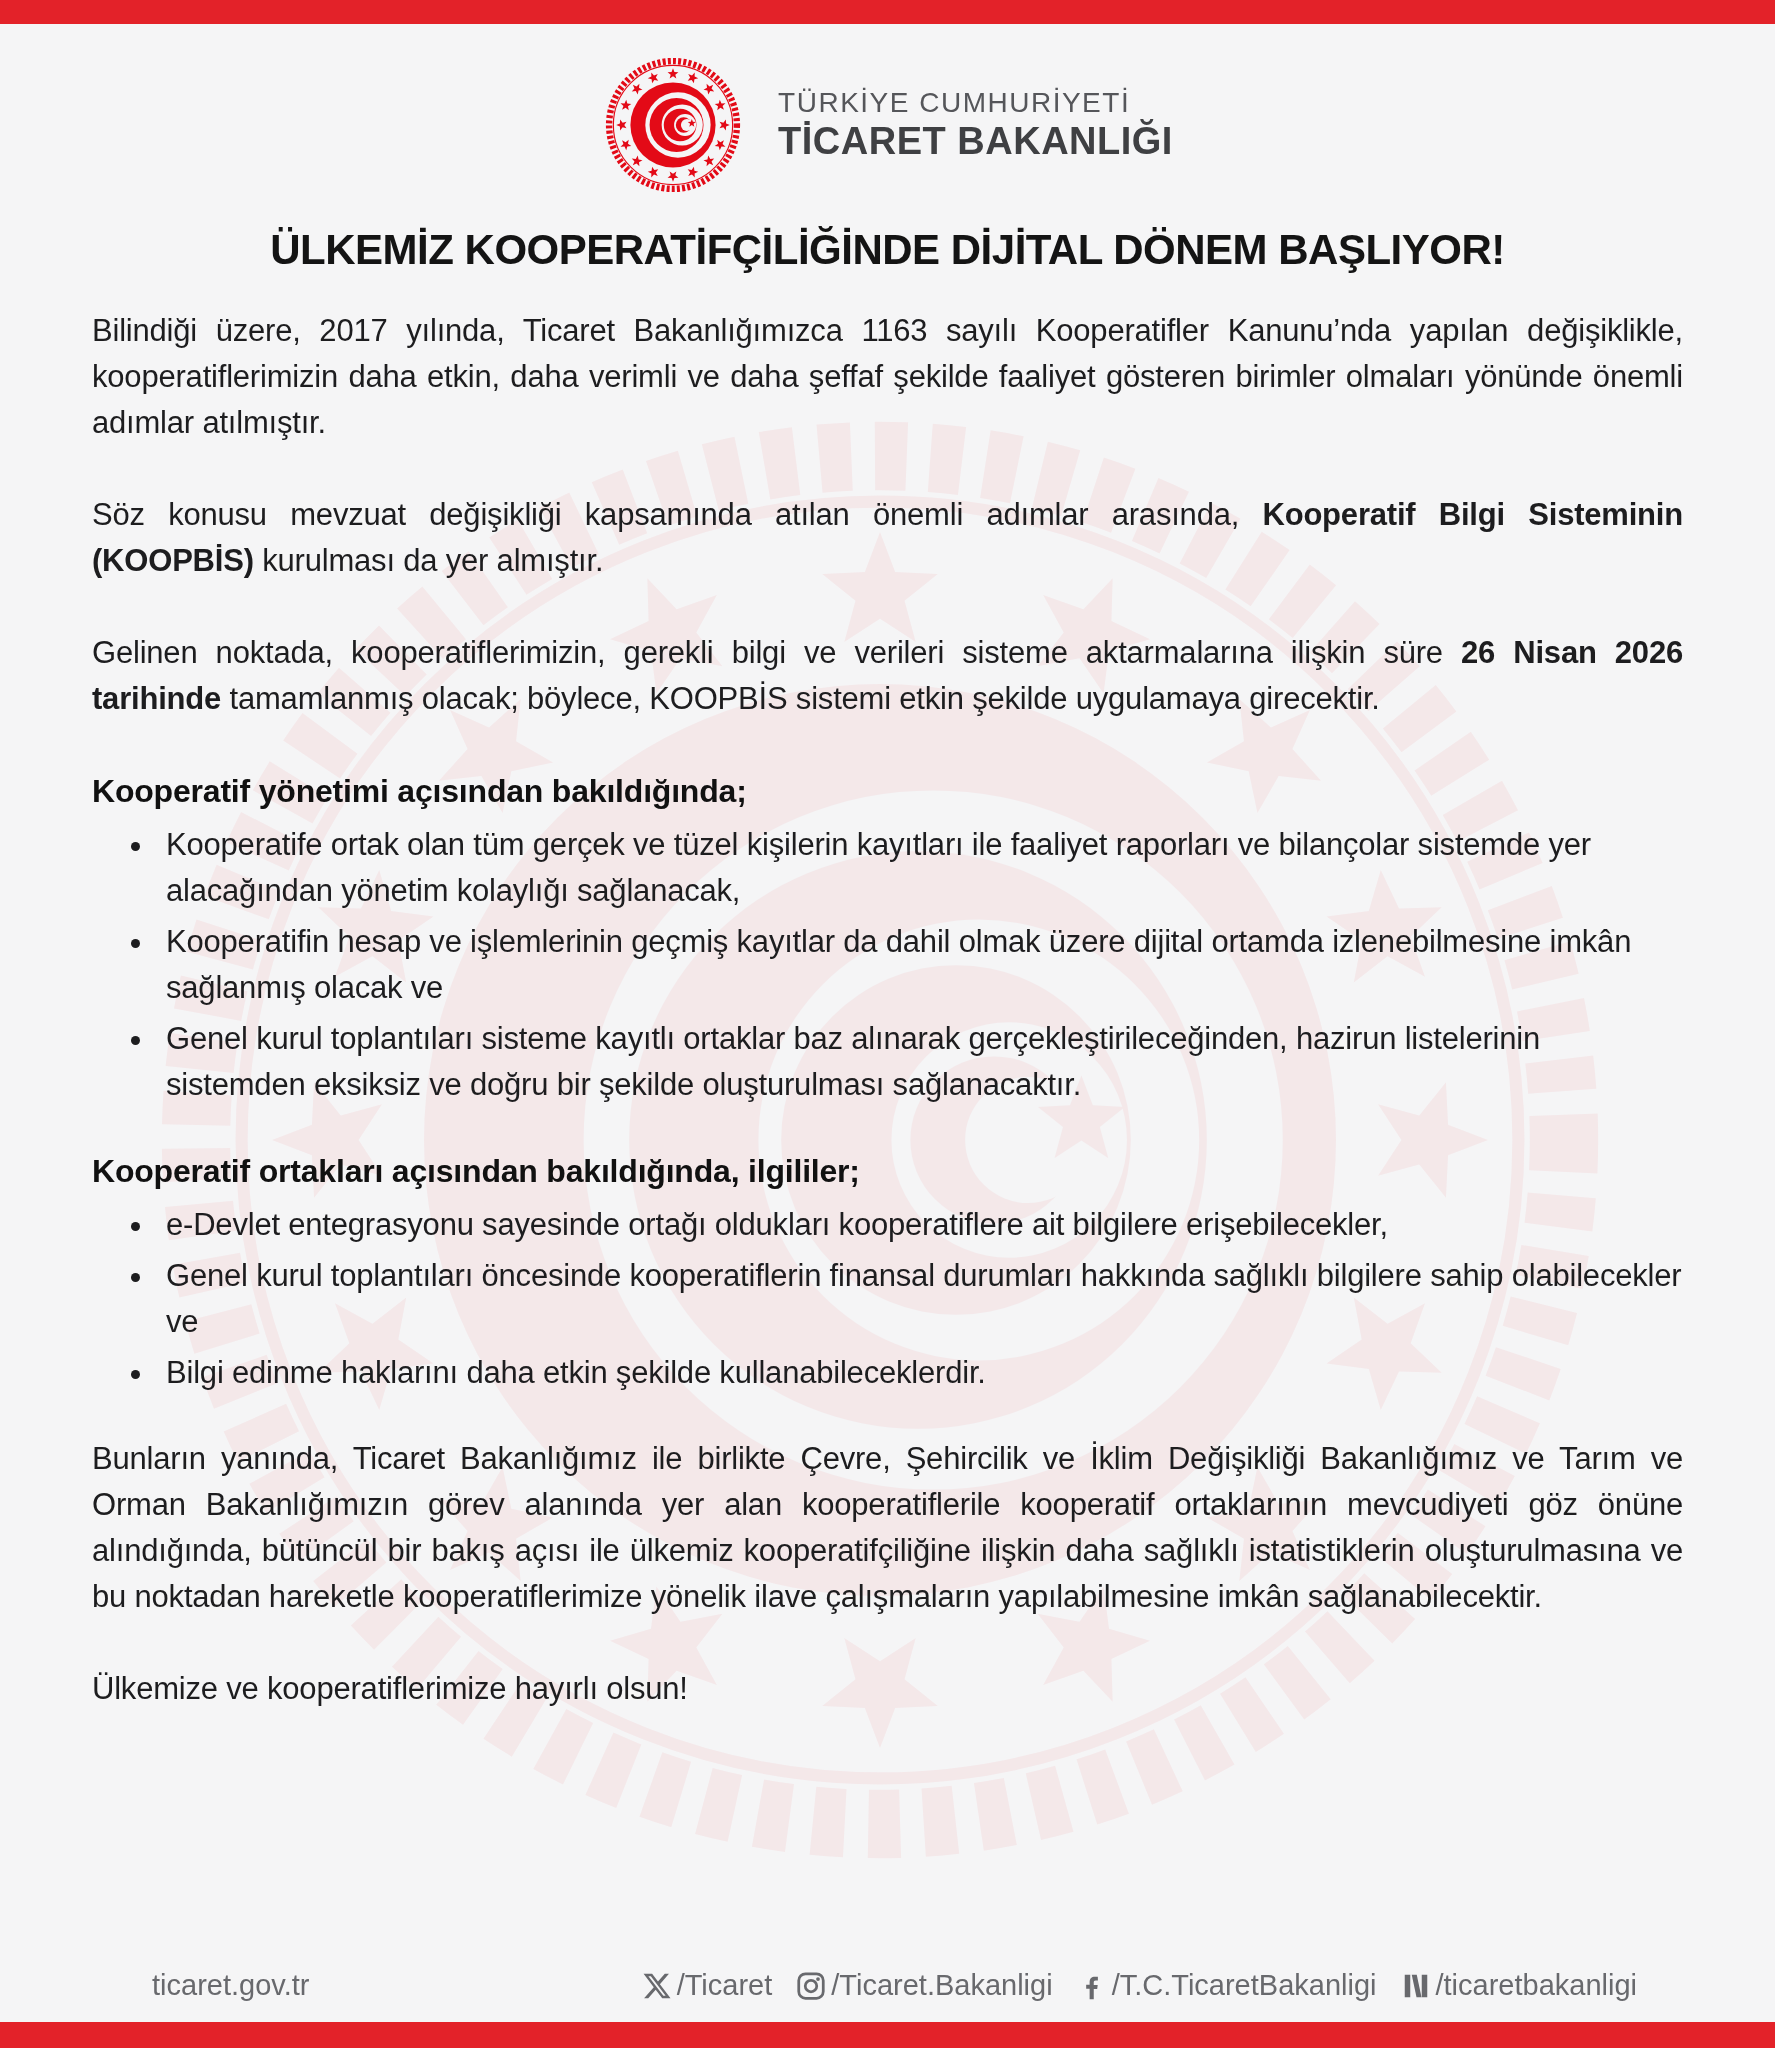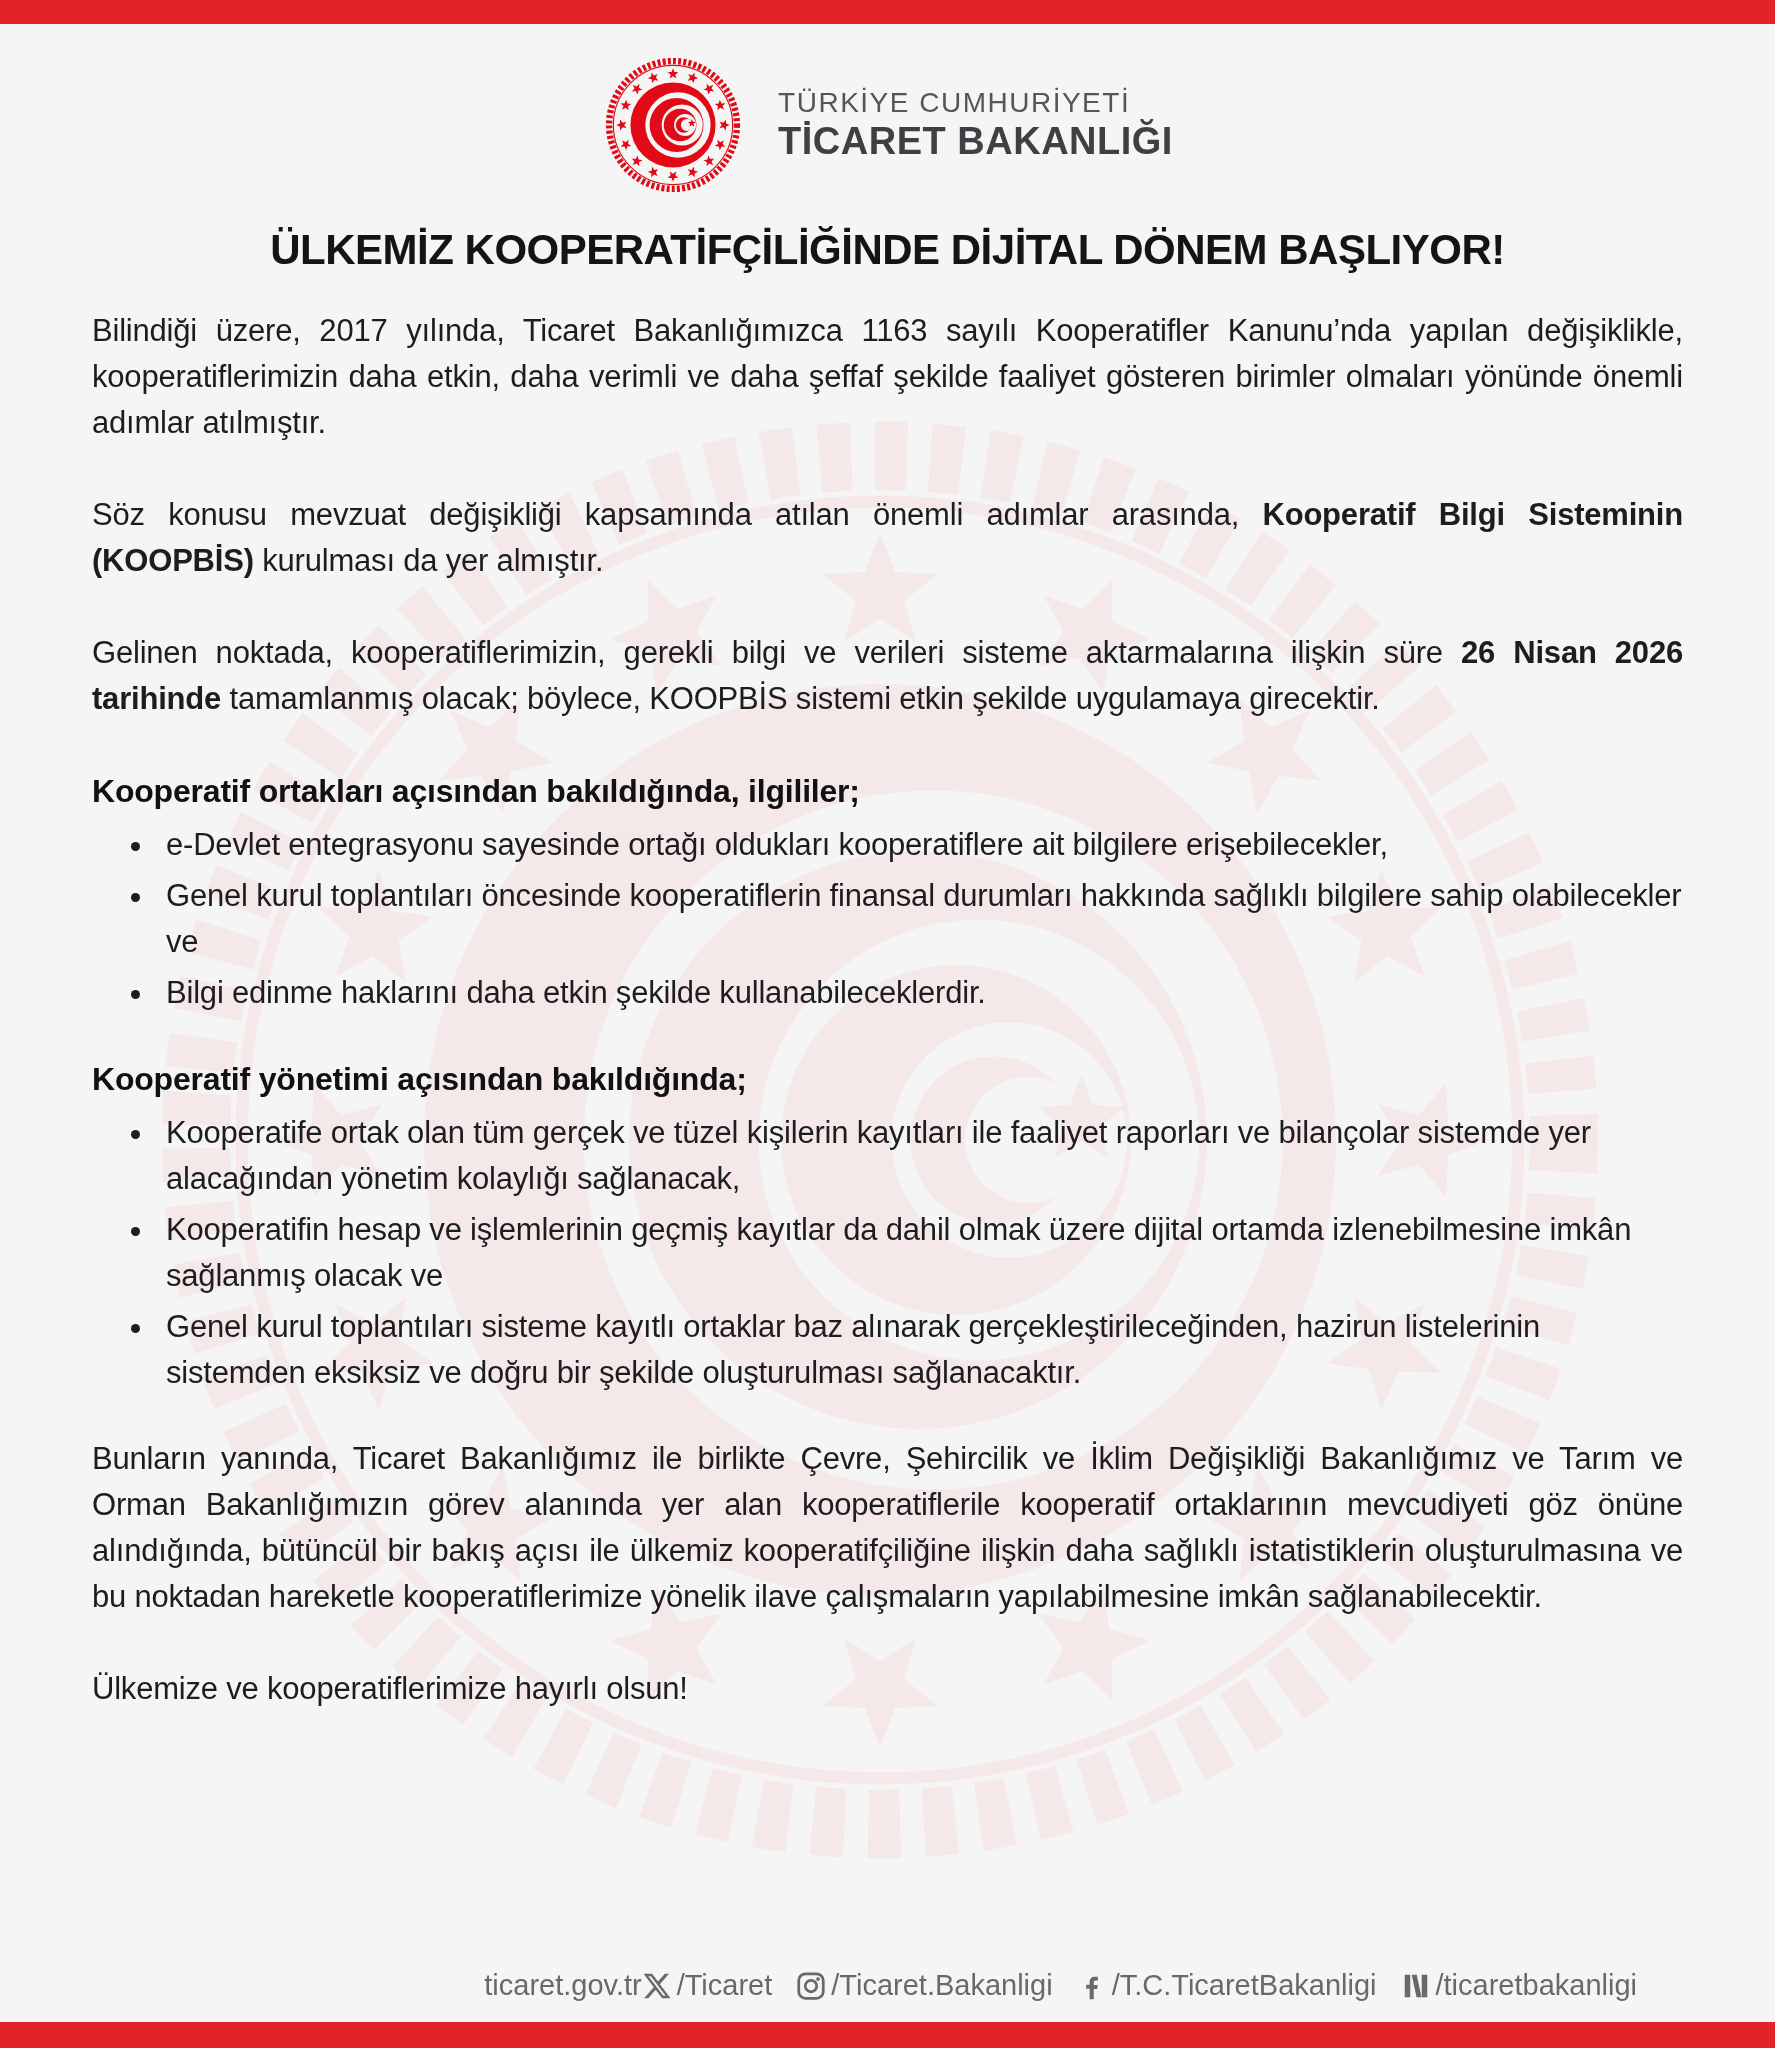--- a/index.html
+++ b/index.html
@@ -33,21 +33,21 @@
   .doc{margin:34px 92px 0 92px;font-size:31px;line-height:46px;letter-spacing:-0.2px;}
   .para{text-align:justify;margin:0 0 46px 0;}
   .para:last-child{margin-bottom:0;}
   .para b, .sec-heading{font-weight:700;}
   .sec{margin:0 0 40px 0;}
   .sec-heading{font-size:32px;margin:0 0 8px 0;color:#111;}
   ul.bullets{margin:0;padding:0 0 0 64px;}
   ul.bullets li{padding-left:10px;margin:0 0 5px 0;text-align:left;}
   .closing{margin:0;}
   footer{
-    margin-top:auto;display:flex;align-items:center;justify-content:flex-end;
+    margin-top:auto;display:flex;align-items:center;justify-content:space-between;
     padding:0 138px 0 152px;margin-bottom:20px;
     color:#68696d;font-size:29px;
   }
   .socials{display:flex;align-items:center;gap:24px;}
   .social{display:flex;align-items:center;gap:5px;color:#68696d;text-decoration:none;}
   .social svg{width:30px;height:30px;display:block;}
   .website{color:#68696d;text-decoration:none;}
   .hidden-defs{position:absolute;width:0;height:0;overflow:hidden;}
 </style>
 </head>
@@ -111,34 +111,34 @@
   <div class="doc">
 
     <p class="para">Bilindiği üzere, 2017 yılında, Ticaret Bakanlığımızca 1163 sayılı Kooperatifler Kanunu’nda yapılan değişiklikle, kooperatiflerimizin daha etkin, daha verimli ve daha şeffaf şekilde faaliyet gösteren birimler olmaları yönünde önemli adımlar atılmıştır.</p>
 
     <p class="para"><span>Söz konusu mevzuat değişikliği kapsamında atılan önemli adımlar arasında, </span><b>Kooperatif Bilgi Sisteminin (KOOPBİS)</b><span> kurulması da yer almıştır.</span></p>
 
     <p class="para"><span>Gelinen noktada, kooperatiflerimizin, gerekli bilgi ve verileri sisteme aktarmalarına ilişkin süre </span><b>26 Nisan 2026 tarihinde</b><span> tamamlanmış olacak; böylece, KOOPBİS sistemi etkin şekilde uygulamaya girecektir.</span></p>
 
 
     <div class="sec">
+      <div class="sec-heading">Kooperatif yönetimi açısından bakıldığında;</div>
+      <ul class="bullets">
+        <li>Kooperatife ortak olan tüm gerçek ve tüzel kişilerin kayıtları ile faaliyet raporları ve bilançolar sistemde yer alacağından yönetim kolaylığı sağlanacak,</li>
+        <li>Kooperatifin hesap ve işlemlerinin geçmiş kayıtlar da dahil olmak üzere dijital ortamda izlenebilmesine imkân sağlanmış olacak ve</li>
+        <li>Genel kurul toplantıları sisteme kayıtlı ortaklar baz alınarak gerçekleştirileceğinden, hazirun listelerinin sistemden eksiksiz ve doğru bir şekilde oluşturulması sağlanacaktır.</li>
+      </ul>
+    </div>
+
+    <div class="sec">
       <div class="sec-heading">Kooperatif ortakları açısından bakıldığında, ilgililer;</div>
       <ul class="bullets">
         <li>e-Devlet entegrasyonu sayesinde ortağı oldukları kooperatiflere ait bilgilere erişebilecekler,</li>
         <li>Genel kurul toplantıları öncesinde kooperatiflerin finansal durumları hakkında sağlıklı bilgilere sahip olabilecekler ve</li>
         <li>Bilgi edinme haklarını daha etkin şekilde kullanabileceklerdir.</li>
-      </ul>
-    </div>
-
-    <div class="sec">
-      <div class="sec-heading">Kooperatif yönetimi açısından bakıldığında;</div>
-      <ul class="bullets">
-        <li>Kooperatife ortak olan tüm gerçek ve tüzel kişilerin kayıtları ile faaliyet raporları ve bilançolar sistemde yer alacağından yönetim kolaylığı sağlanacak,</li>
-        <li>Kooperatifin hesap ve işlemlerinin geçmiş kayıtlar da dahil olmak üzere dijital ortamda izlenebilmesine imkân sağlanmış olacak ve</li>
-        <li>Genel kurul toplantıları sisteme kayıtlı ortaklar baz alınarak gerçekleştirileceğinden, hazirun listelerinin sistemden eksiksiz ve doğru bir şekilde oluşturulması sağlanacaktır.</li>
       </ul>
     </div>
 
     <p class="para">Bunların yanında, Ticaret Bakanlığımız ile birlikte Çevre, Şehircilik ve İklim Değişikliği Bakanlığımız ve Tarım ve Orman Bakanlığımızın görev alanında yer alan kooperatiflerile kooperatif ortaklarının mevcudiyeti göz önüne alındığında, bütüncül bir bakış açısı ile ülkemiz kooperatifçiliğine ilişkin daha sağlıklı istatistiklerin oluşturulmasına ve bu noktadan hareketle kooperatiflerimize yönelik ilave çalışmaların yapılabilmesine imkân sağlanabilecektir.</p>
 
     <p class="para closing">Ülkemize ve kooperatiflerimize hayırlı olsun!</p>
 
   </div>
 
   <footer>

